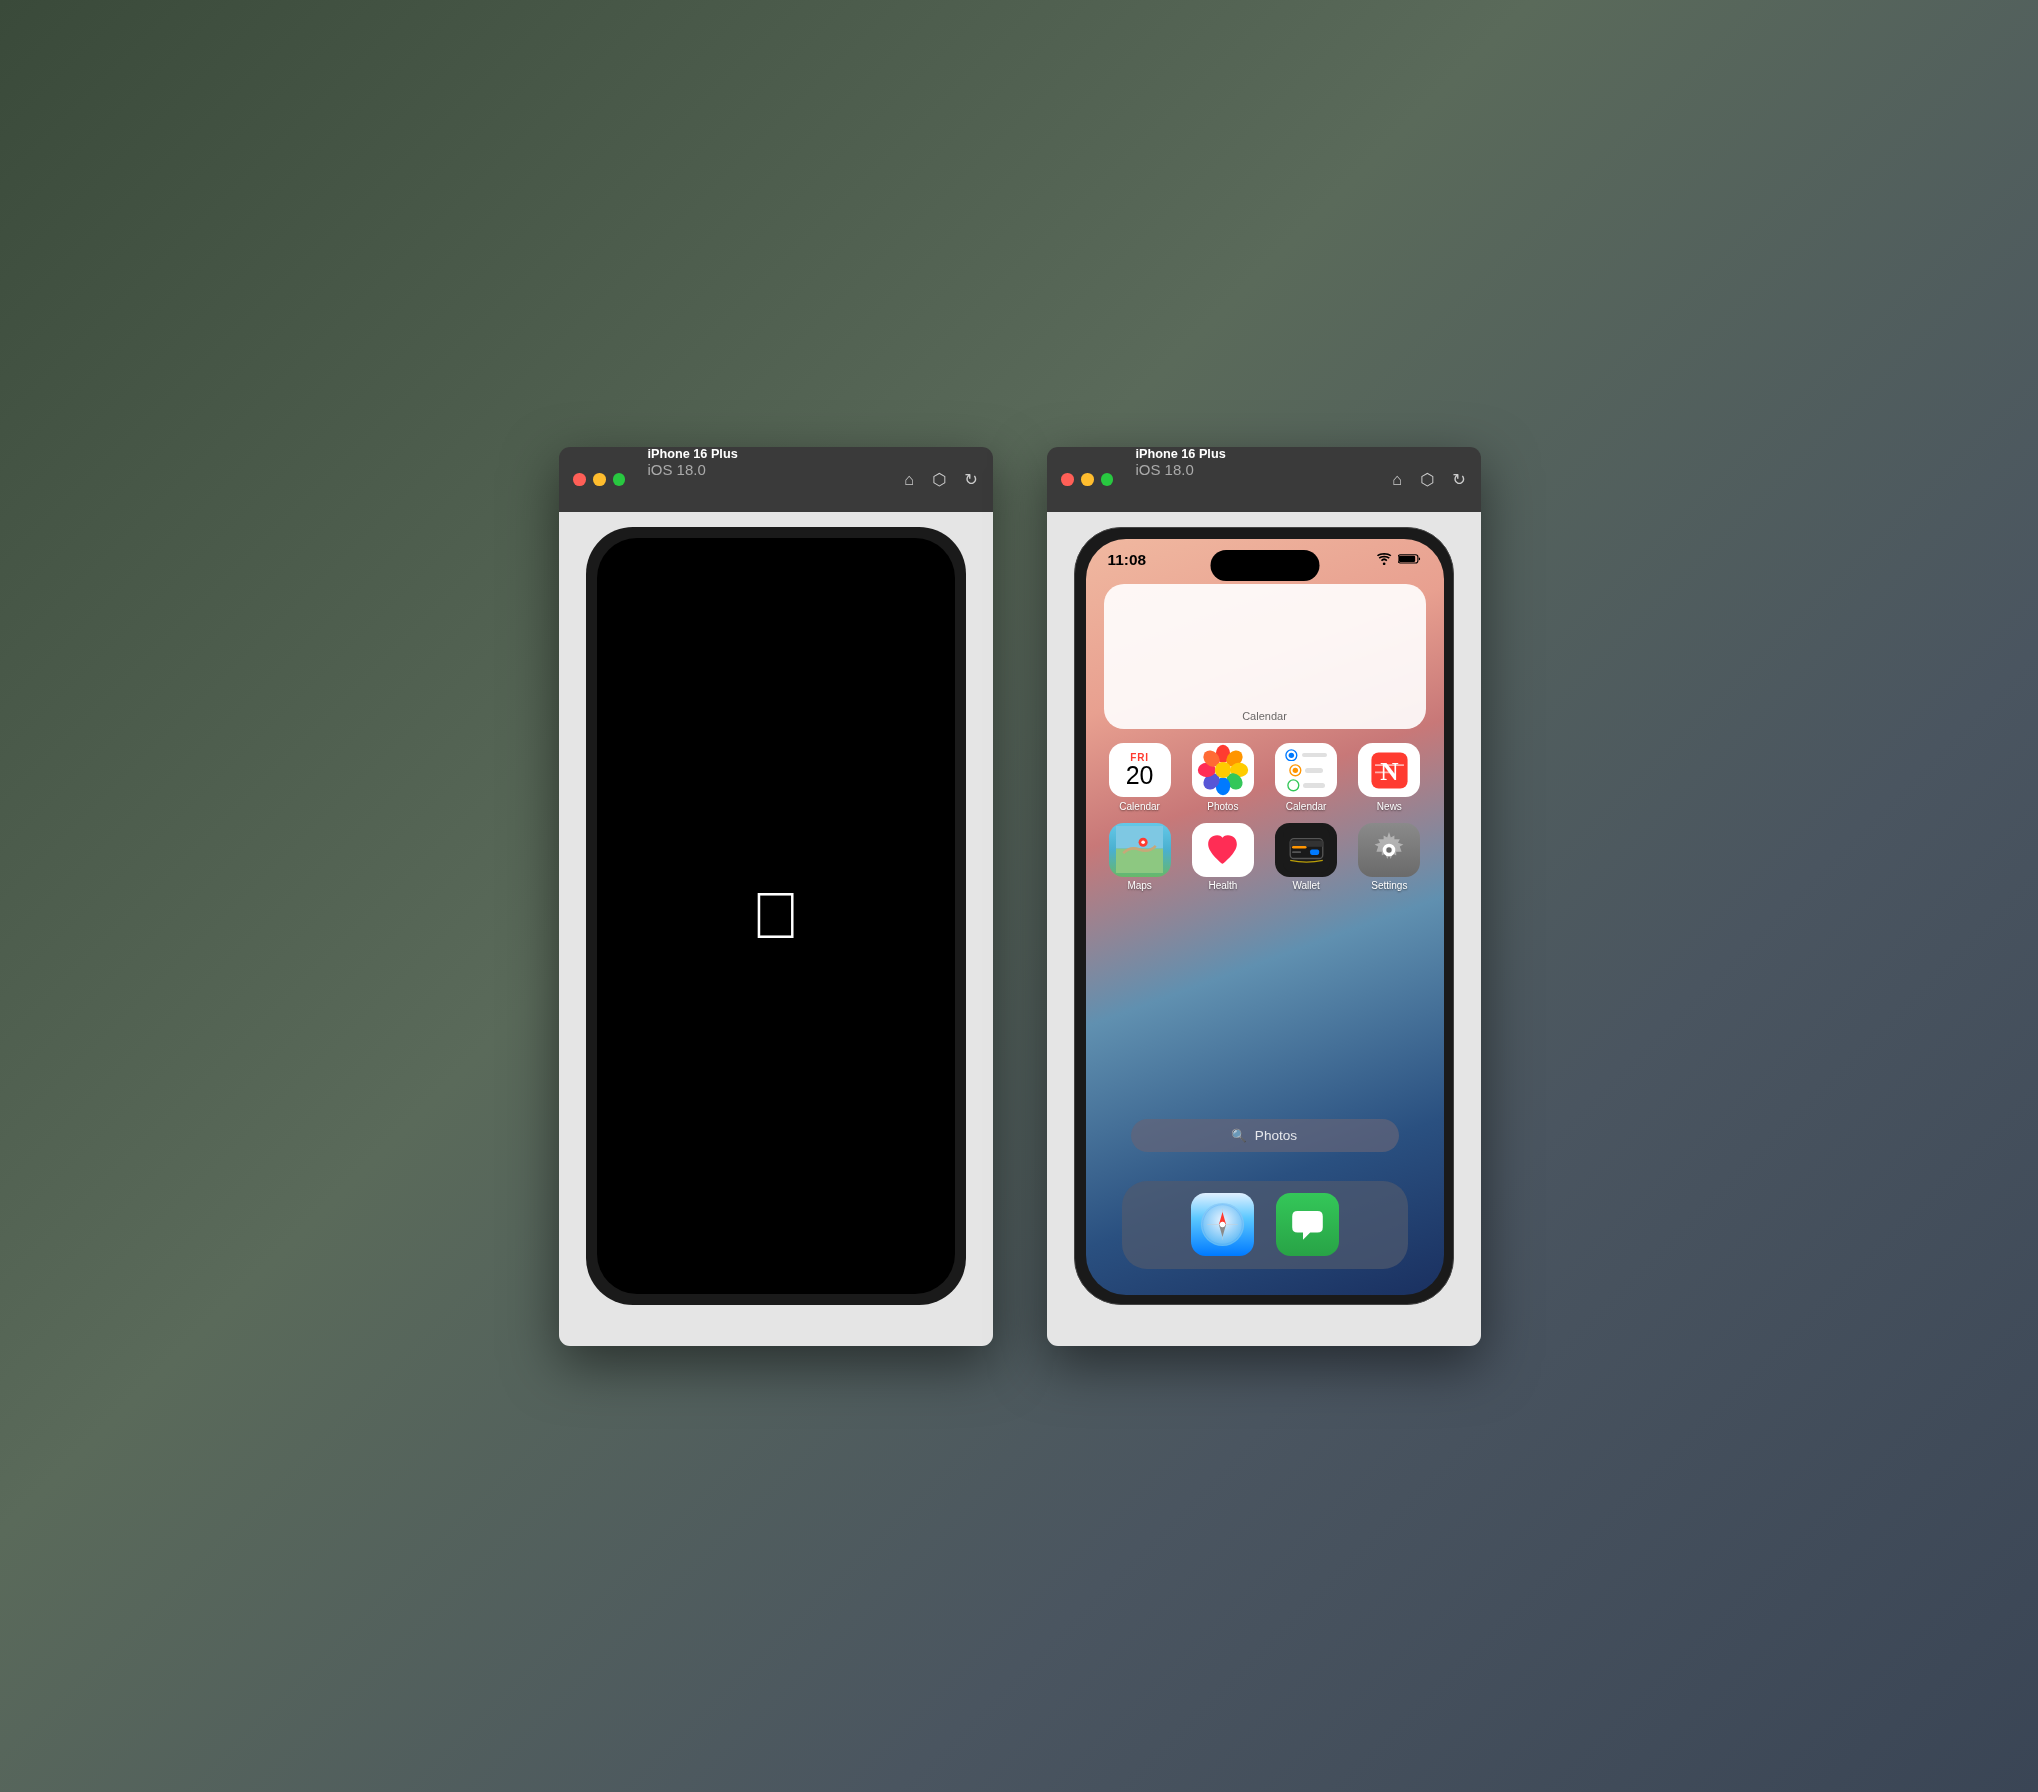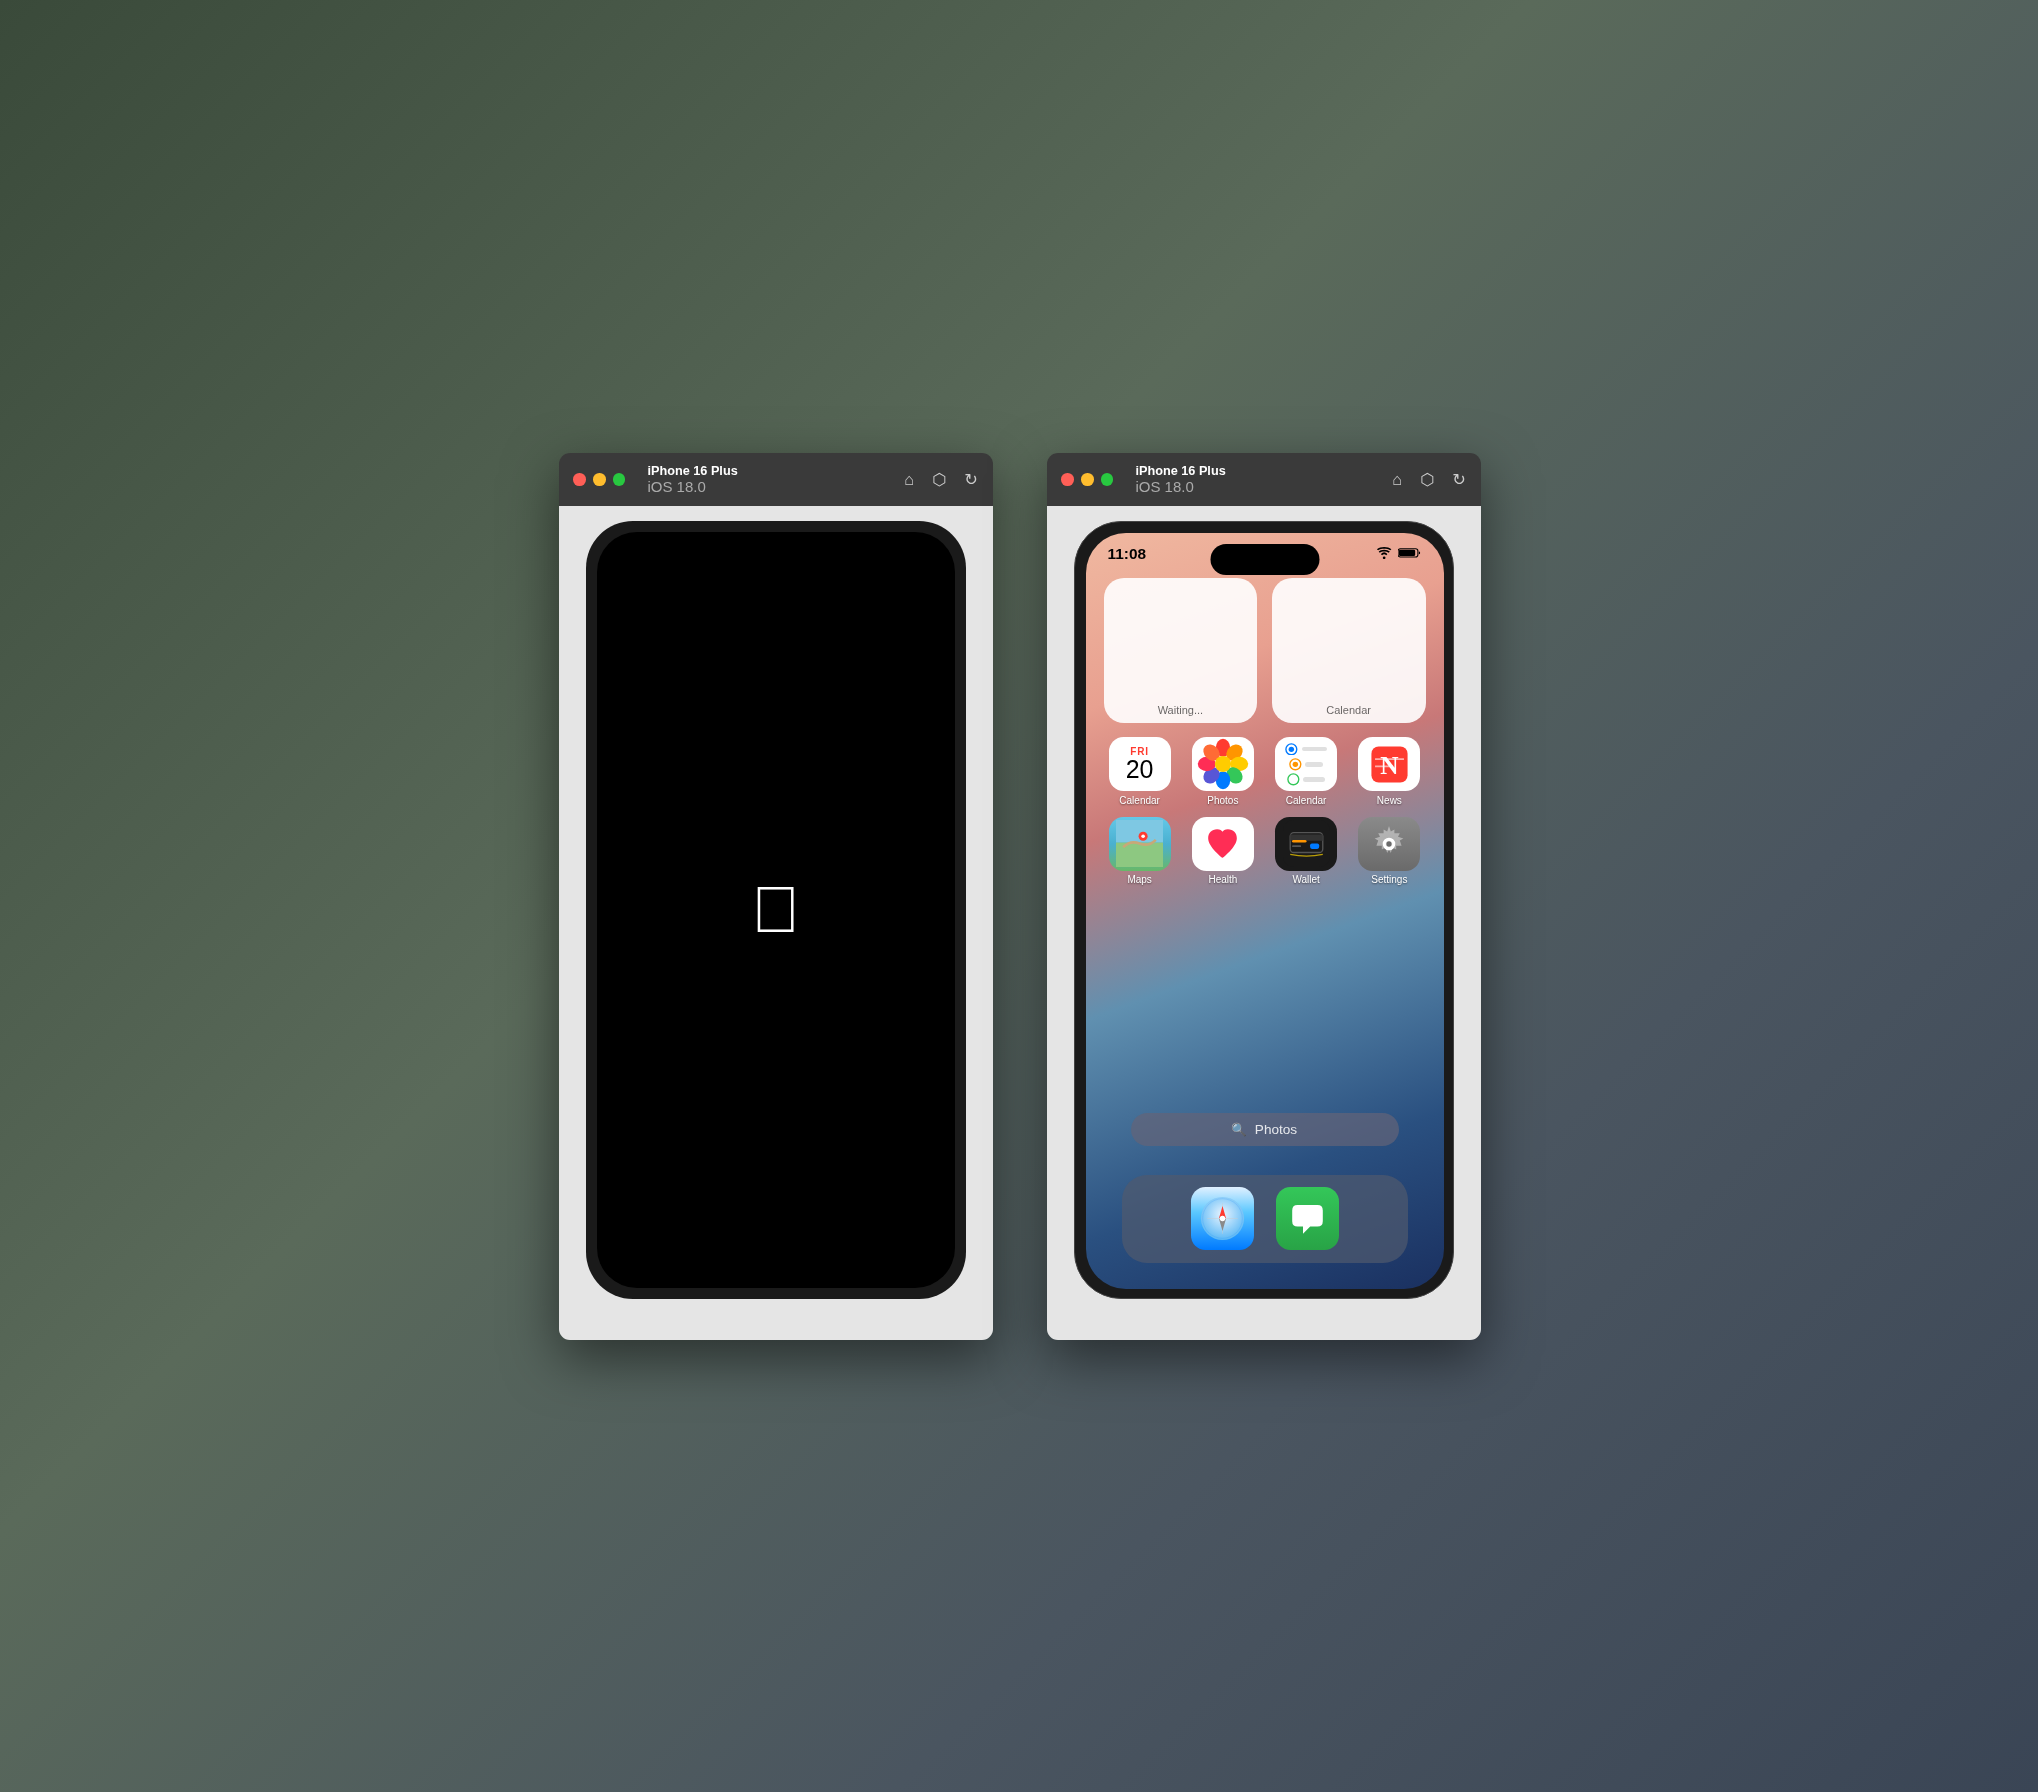--- a/index.html
+++ b/index.html
@@ -19,23 +19,22 @@
     .simulator-window {
       display: flex;
       flex-direction: column;
       border-radius: 11px;
       overflow: hidden;
       box-shadow: 0 18px 54px rgba(0,0,0,0.5);
     }
 
     .simulator-titlebar {
       background: #3a3a3a;
-      height: 53px;
-      display: flex;
-      align-items: center;
+      height: 65px;
+      display: flex;
       padding: 0 14.5px;
       gap: 11px;
     }
 
     .traffic-lights {
       display: flex;
       gap: 7.2px;
       align-items: center;
     }
 
@@ -403,23 +402,20 @@
                 <rect x="1" y="3" width="18" height="7" rx="1.5" fill="black"></rect>
                 <path d="M23 5v3a1.5 1.5 0 0 0 0-3z" fill="black"></path>
               </svg>
             </span>
           </div>
         </div>
 
         <div class="home-content">
 
           <div class="widget-row">
-            <div class="widget-large">
-              <span class="widget-label">Waiting...</span>
-            </div>
             <div class="widget-large">
               <span class="widget-label">Calendar</span>
             </div>
           </div>
 
           <div class="app-grid">
 
             <div class="app-icon">
               <div class="app-icon-img calendar-icon-bg">
                 <span class="cal-day-name">FRI</span>

